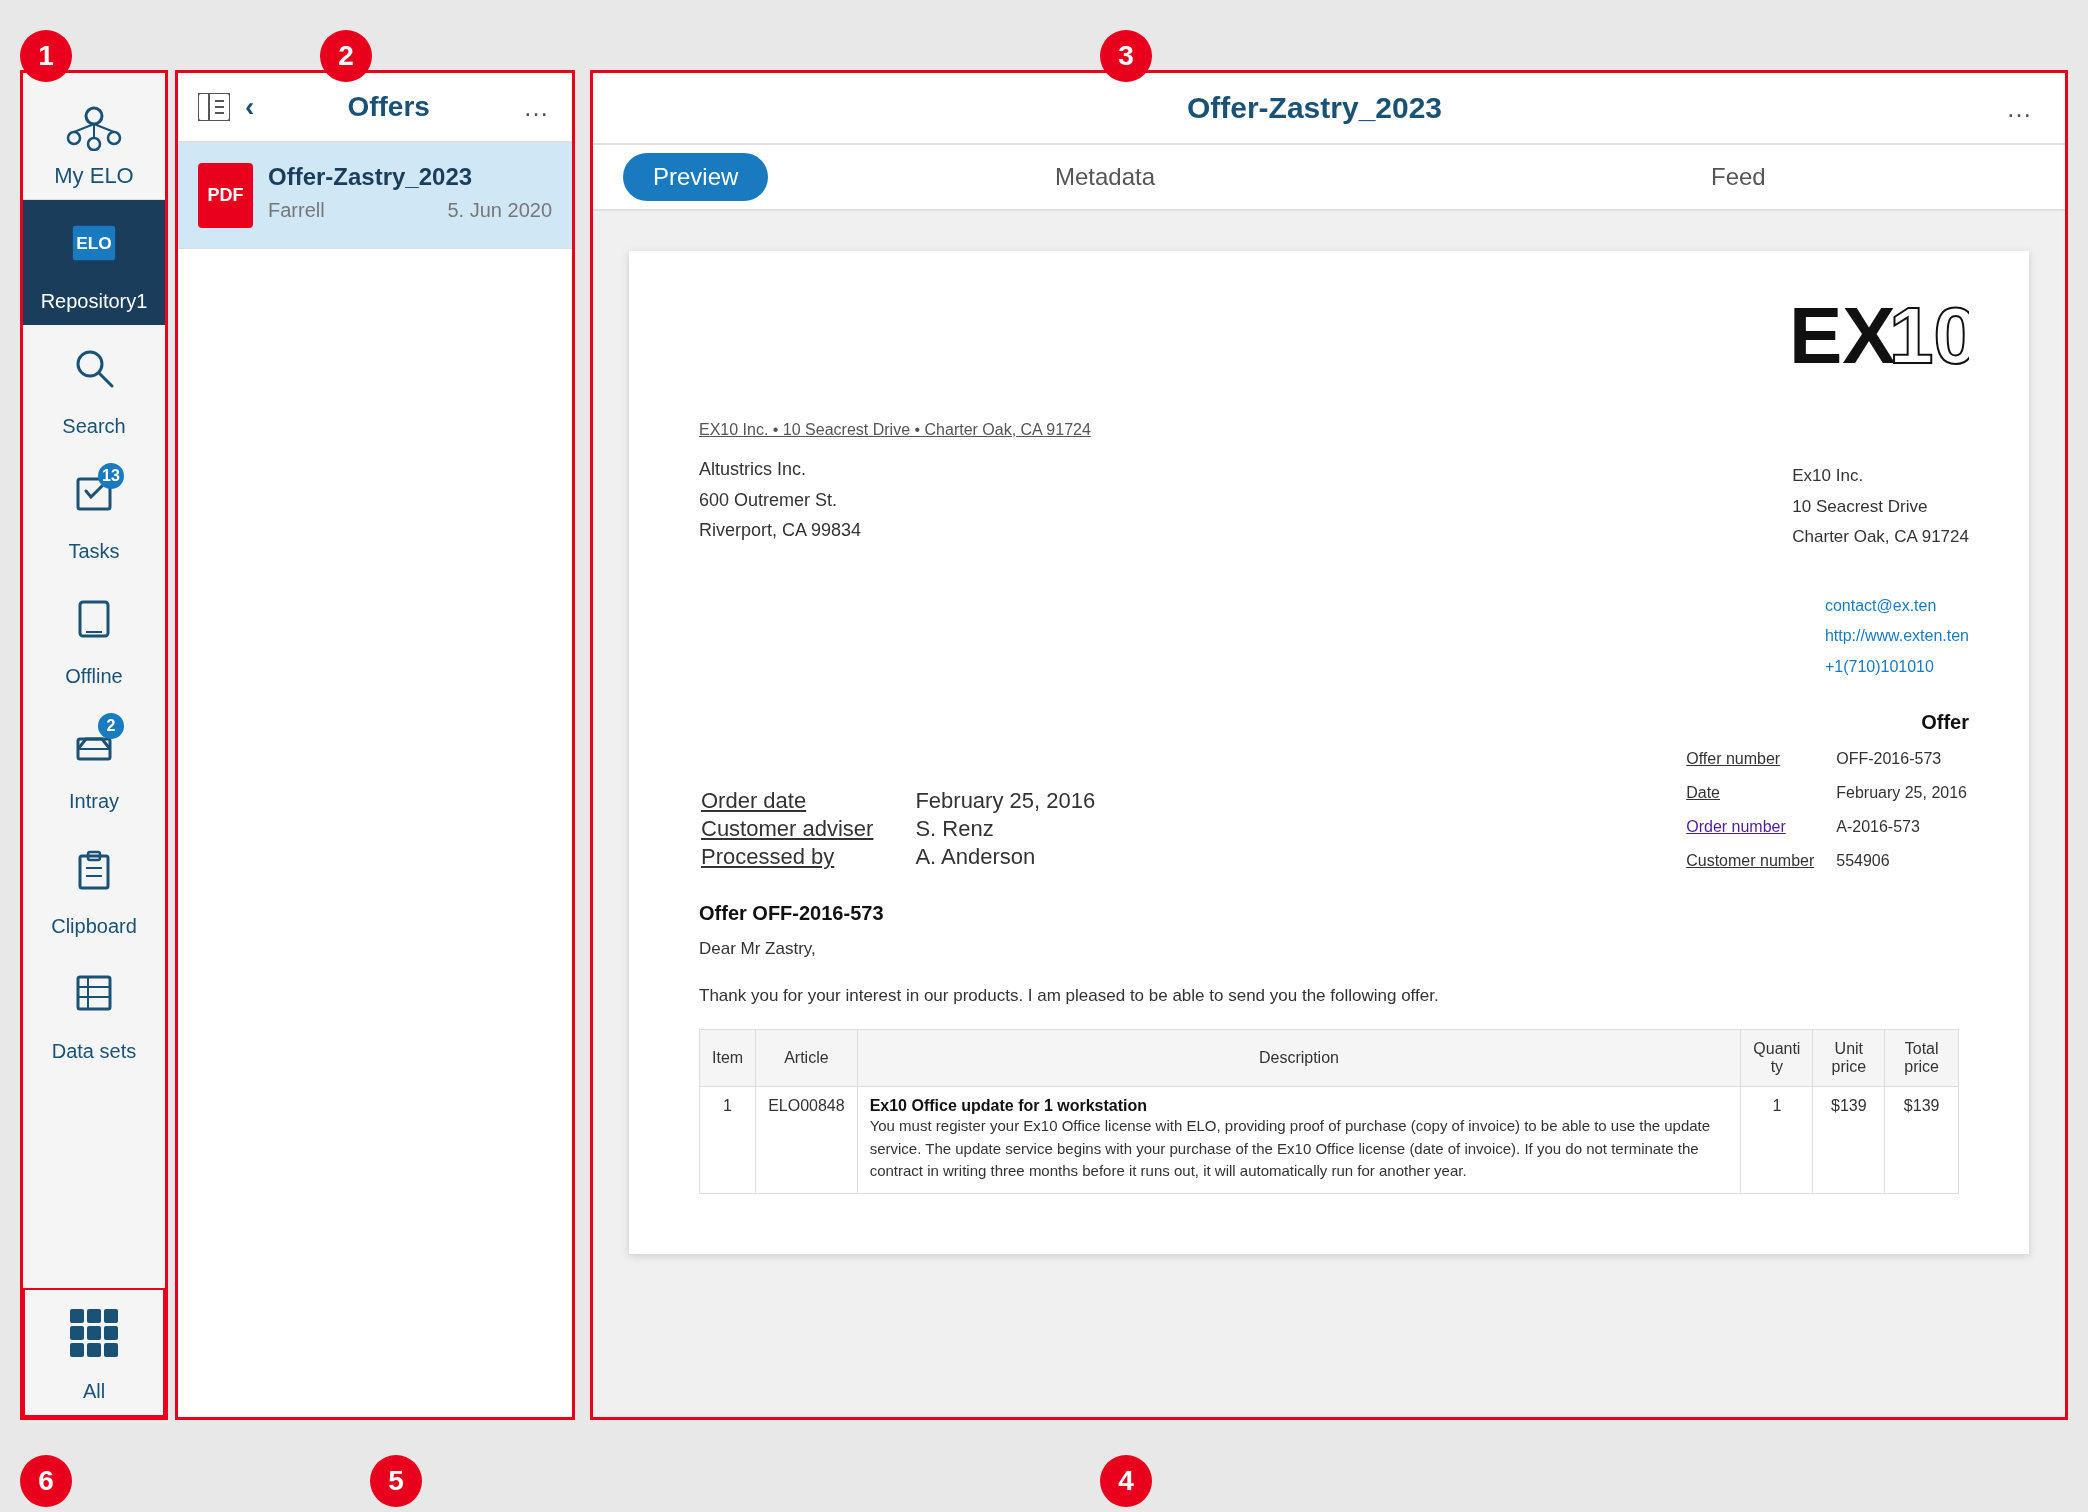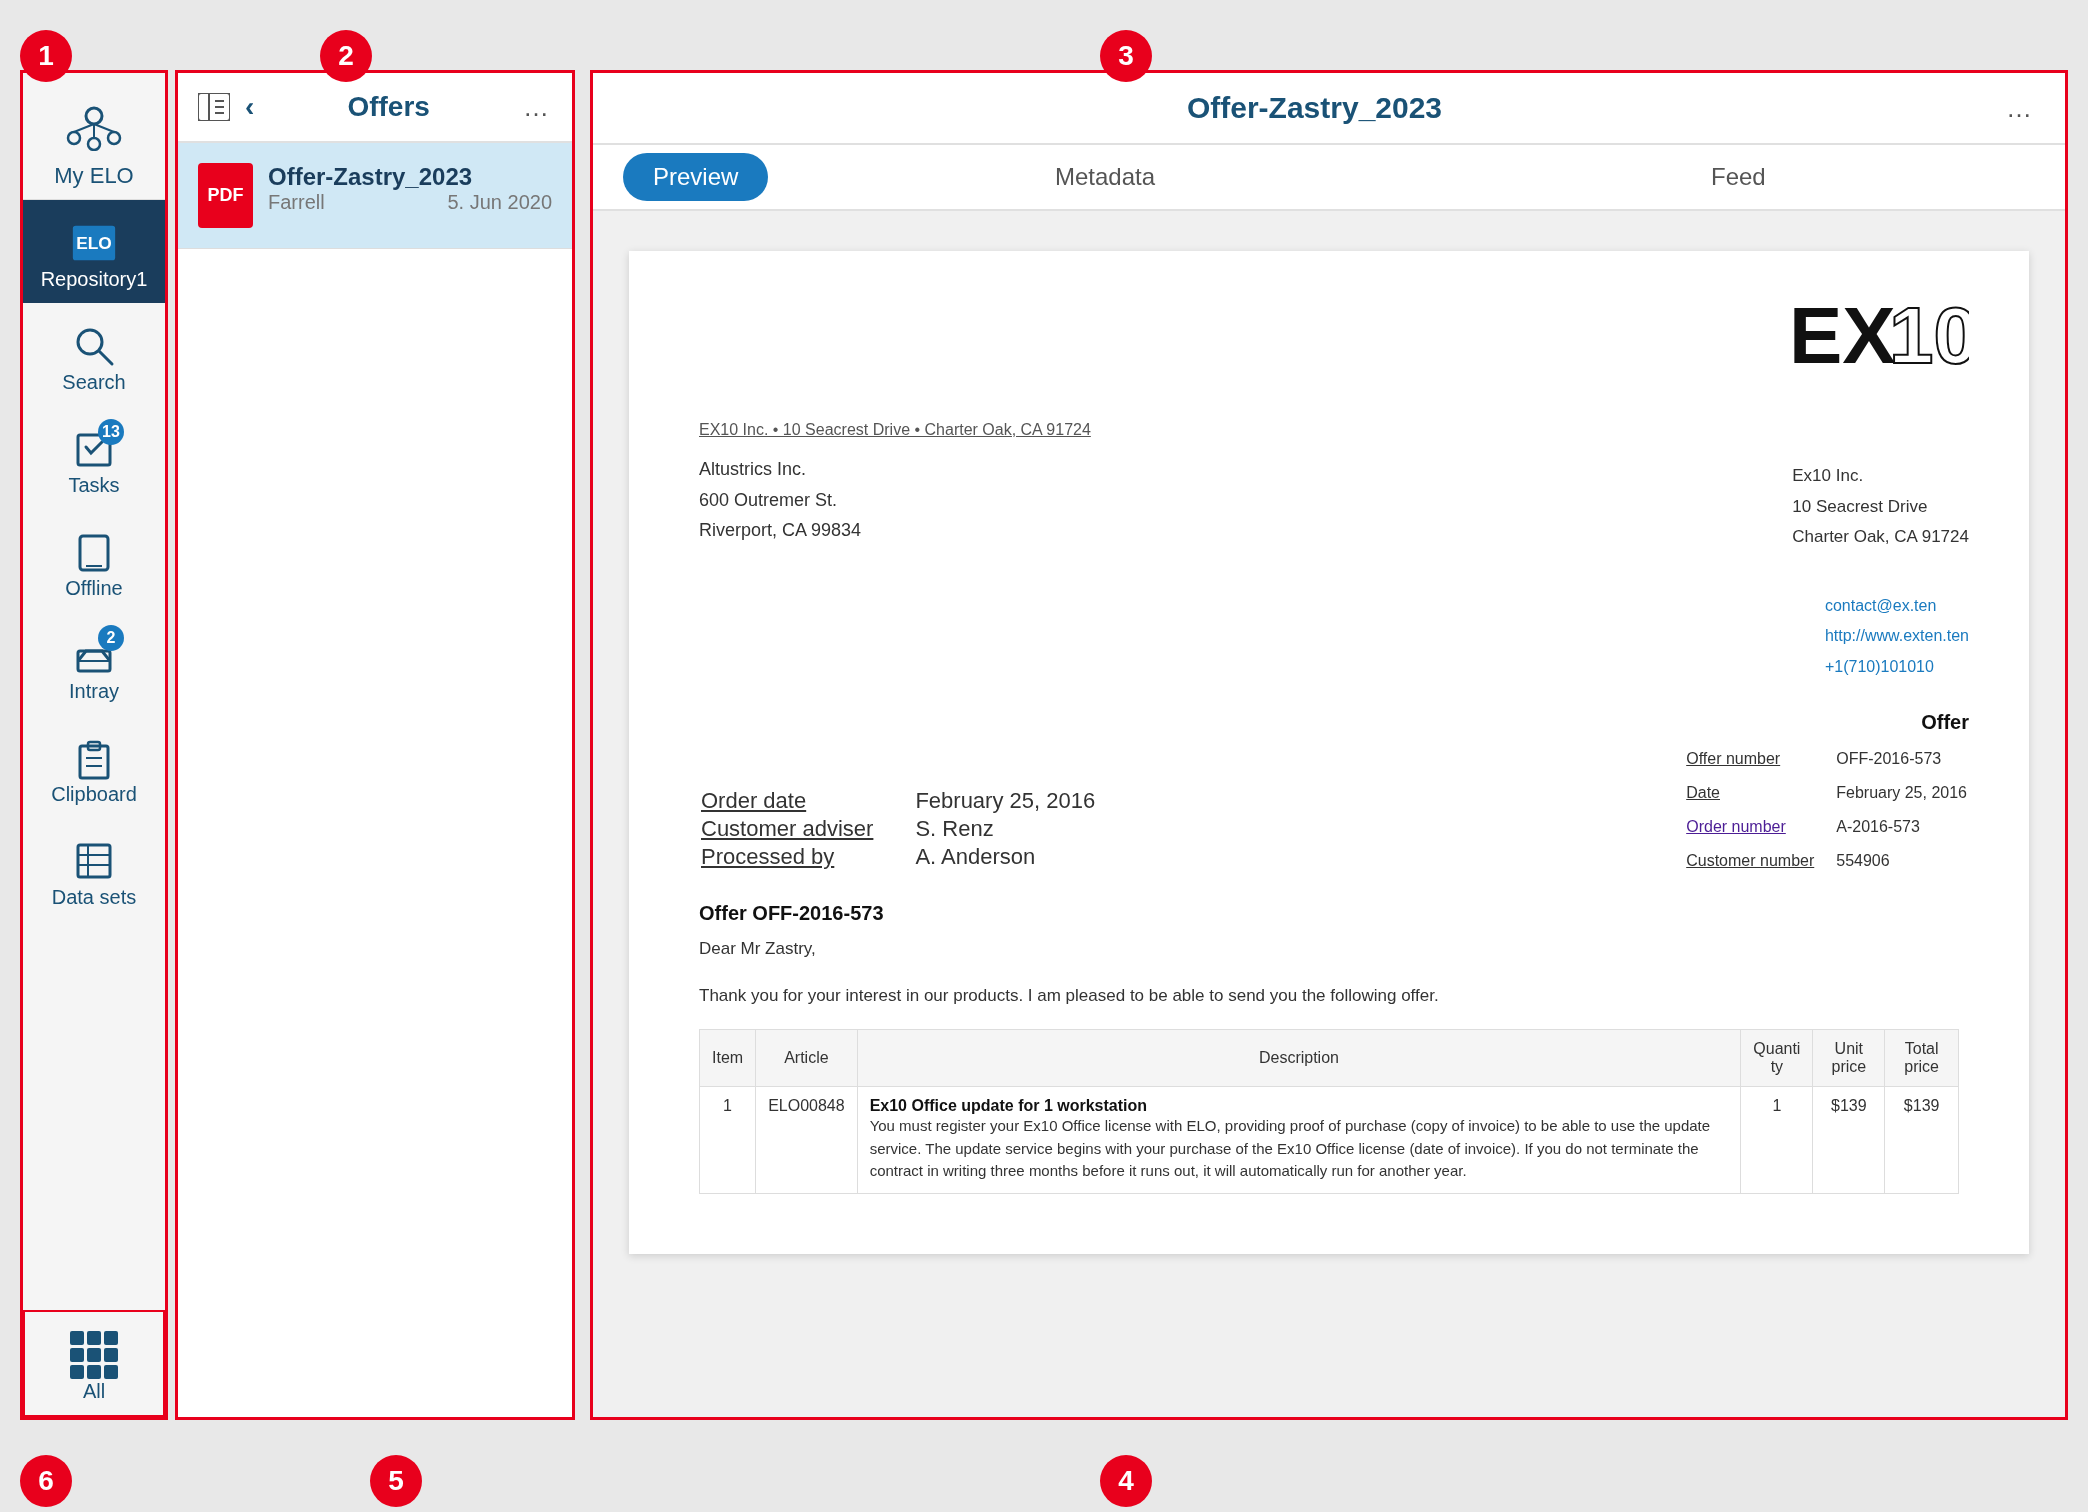--- a/index.html
+++ b/index.html
@@ -88,21 +88,21 @@
       height: 50px;
       display: flex;
       align-items: center;
       justify-content: center;
       position: relative;
     }
 
     .sidebar-item-label {
       font-size: 20px;
       color: #1a5276;
-      margin-top: 0;
+      margin-top: 22px;
     }
 
     .sidebar-item.active .sidebar-item-label {
       color: white;
     }
 
     .badge {
       position: absolute;
       top: -5px;
       right: -5px;
@@ -192,20 +192,21 @@
 
     .offer-name {
       font-size: 24px;
       font-weight: bold;
       color: #1a3d5c;
     }
 
     .offer-meta {
       display: flex;
       justify-content: space-between;
+      margin-top: 8px;
     }
 
     .offer-author {
       font-size: 20px;
       color: #777;
     }
 
     .offer-date {
       font-size: 20px;
       color: #777;

